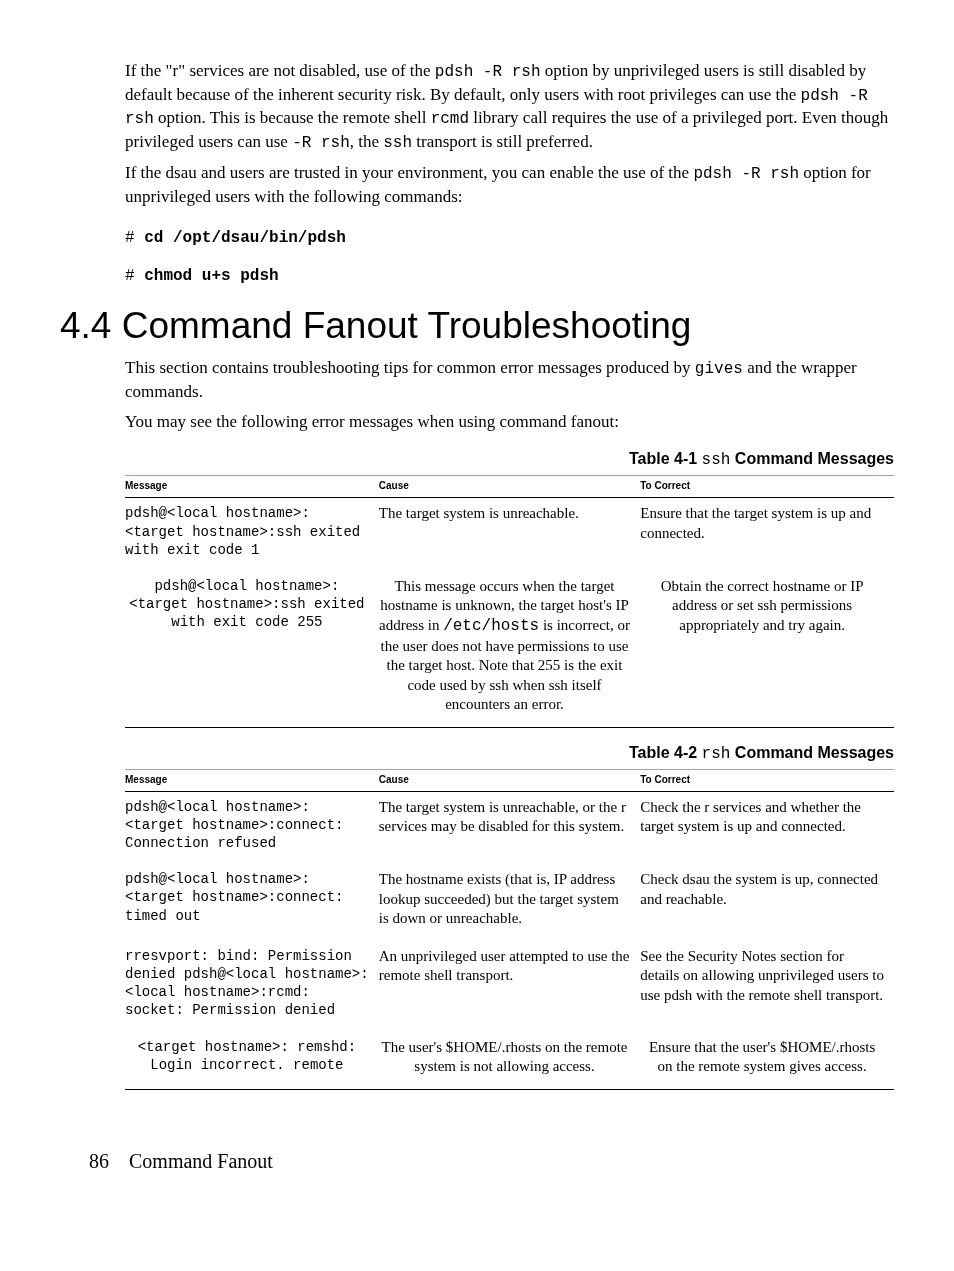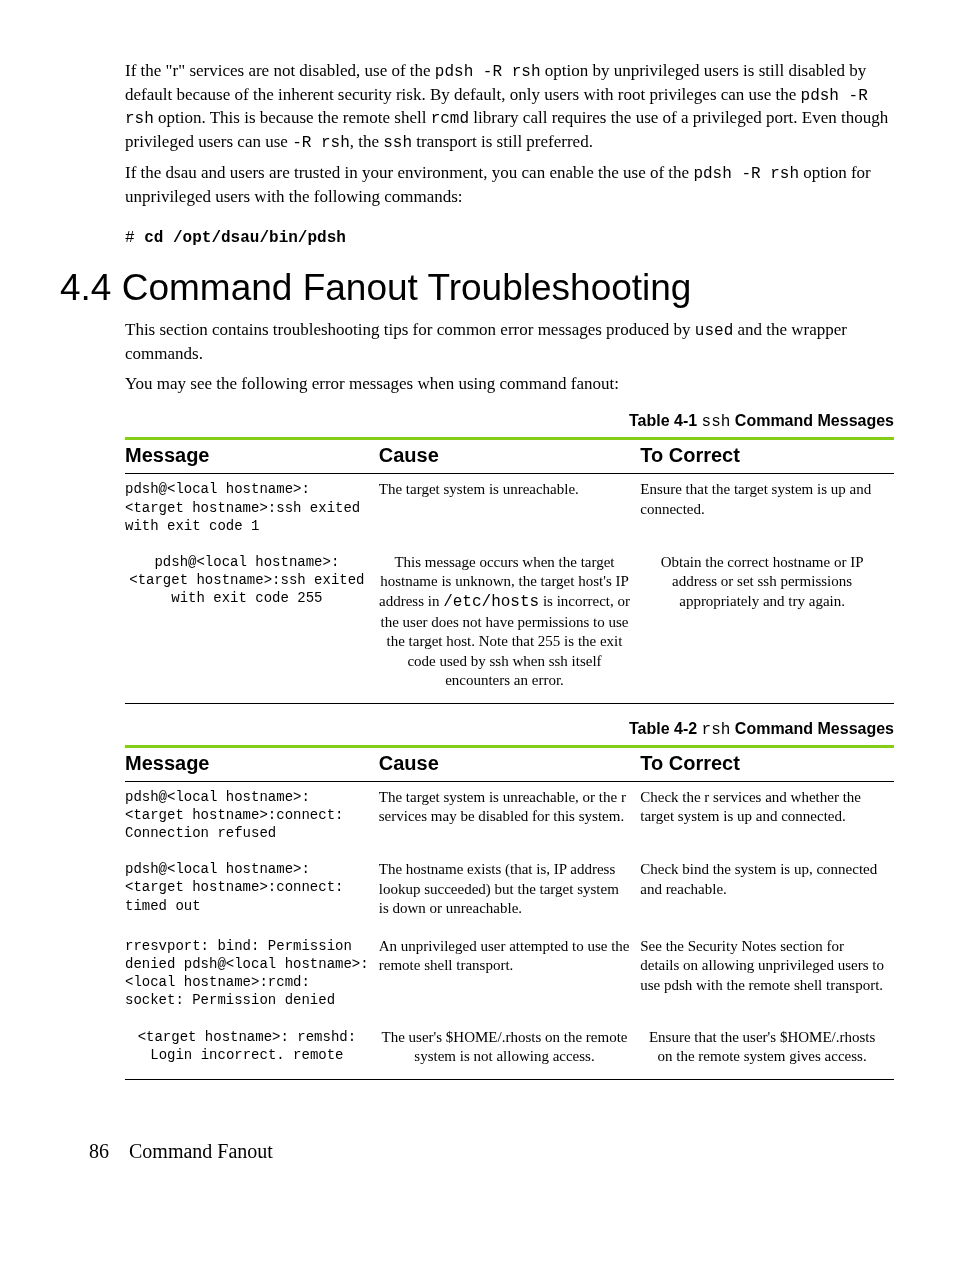--- a/index.html
+++ b/index.html
@@ -49,23 +49,23 @@
   table {
     border-collapse: collapse;
     width: 100%;
     font-size: 15px;
   }
   th {
     font-family: Arial, Helvetica, sans-serif;
     text-align: left;
     font-weight: bold;
     padding: 4px 8px 6px 0;
-    border-top: 3px solid #84cc16;
+    border-top: 1px solid #84cc16;
     border-bottom: 1px solid #000;
-    font-size: 20px;
+    font-size: 10px;
   }
   td {
     vertical-align: top;
     padding: 6px 10px 12px 0;
     line-height: 1.3;
   }
   tbody tr:last-child td {
     border-bottom: 1px solid #000;
     text-align: center;
   }
@@ -97,27 +97,28 @@
 <div class="page">
 
   <div class="indent">
     <p>
       <span>If the "r" services are not disabled, use of the </span><span class="mono">pdsh -R rsh</span><span> option by unprivileged users is still disabled by default because of the inherent security risk. By default, only users with root privileges can use the </span><span class="mono">pdsh -R rsh</span><span> option. This is because the remote shell </span><span class="mono">rcmd</span><span> library call requires the use of a privileged port. Even though privileged users can use </span><span class="mono">-R rsh</span><span>, the </span><span class="mono">ssh</span><span> transport is still preferred.</span>
     </p>
     <p>
       <span>If the dsau and users are trusted in your environment, you can enable the use of the </span><span class="mono">pdsh -R rsh</span><span> option for unprivileged users with the following commands:</span>
     </p>
     <div class="cmdline"><span># </span><span class="codebold">cd /opt/dsau/bin/pdsh</span></div>
+    <div class="cmdline"><span># </span><span class="codebold">chmod u+s pdsh</span></div>
   </div>
 
   <h2 class="section">4.4 Command Fanout Troubleshooting</h2>
 
   <div class="indent">
     <p>
-      <span>This section contains troubleshooting tips for common error messages produced by </span><span class="mono">used</span><span> and the wrapper commands.</span>
+      <span>This section contains troubleshooting tips for common error messages produced by </span><span class="mono">gives</span><span> and the wrapper commands.</span>
     </p>
     <p>You may see the following error messages when using command fanout:</p>
 
     <div class="tabletitle">
       <span>Table 4-1 </span><span class="mono">ssh</span><span> Command Messages</span>
     </div>
 
     <table>
       <colgroup>
           <col class="c1">
@@ -166,21 +167,21 @@
       </thead>
       <tbody>
         <tr>
           <td class="msg">pdsh@&lt;local hostname&gt;: &lt;target hostname&gt;:connect: Connection refused</td>
           <td class="cause">The target system is unreachable, or the r services may be disabled for this system.</td>
           <td class="fix">Check the r services and whether the target system is up and connected.</td>
         </tr>
         <tr>
           <td class="msg">pdsh@&lt;local hostname&gt;: &lt;target hostname&gt;:connect: timed out</td>
           <td class="cause">The hostname exists (that is, IP address lookup succeeded) but the target system is down or unreachable.</td>
-          <td class="fix">Check bind the system is up, connected and reachable.</td>
+          <td class="fix">Check dsau the system is up, connected and reachable.</td>
         </tr>
         <tr>
           <td class="msg">rresvport: bind: Permission denied
 pdsh@&lt;local hostname&gt;: &lt;local hostname&gt;:rcmd: socket: Permission denied</td>
           <td class="cause">An unprivileged user attempted to use the remote shell transport.</td>
           <td class="fix">See the Security Notes section for details on allowing unprivileged users to use pdsh with the remote shell transport.</td>
         </tr>
         <tr>
           <td class="msg">&lt;target hostname&gt;: remshd: Login incorrect. remote</td>
           <td class="cause">The user's $HOME/.rhosts on the remote system is not allowing access.</td>

